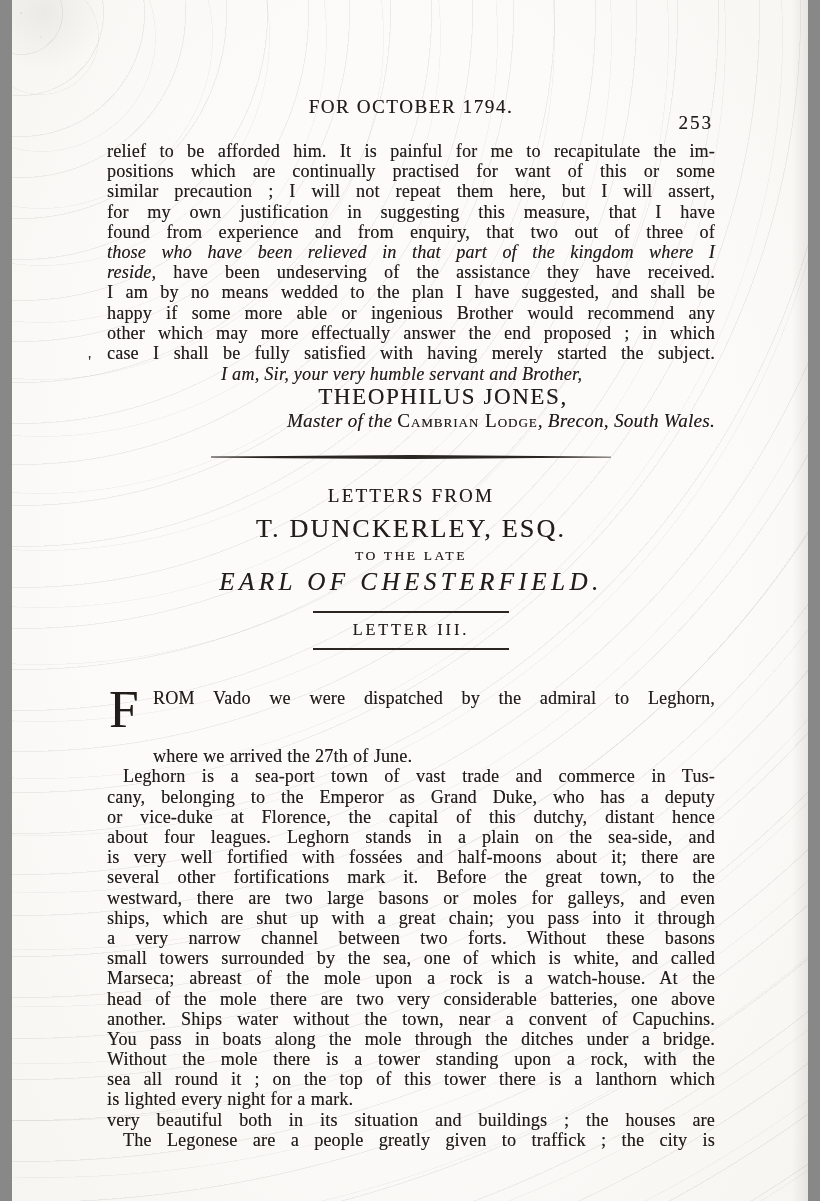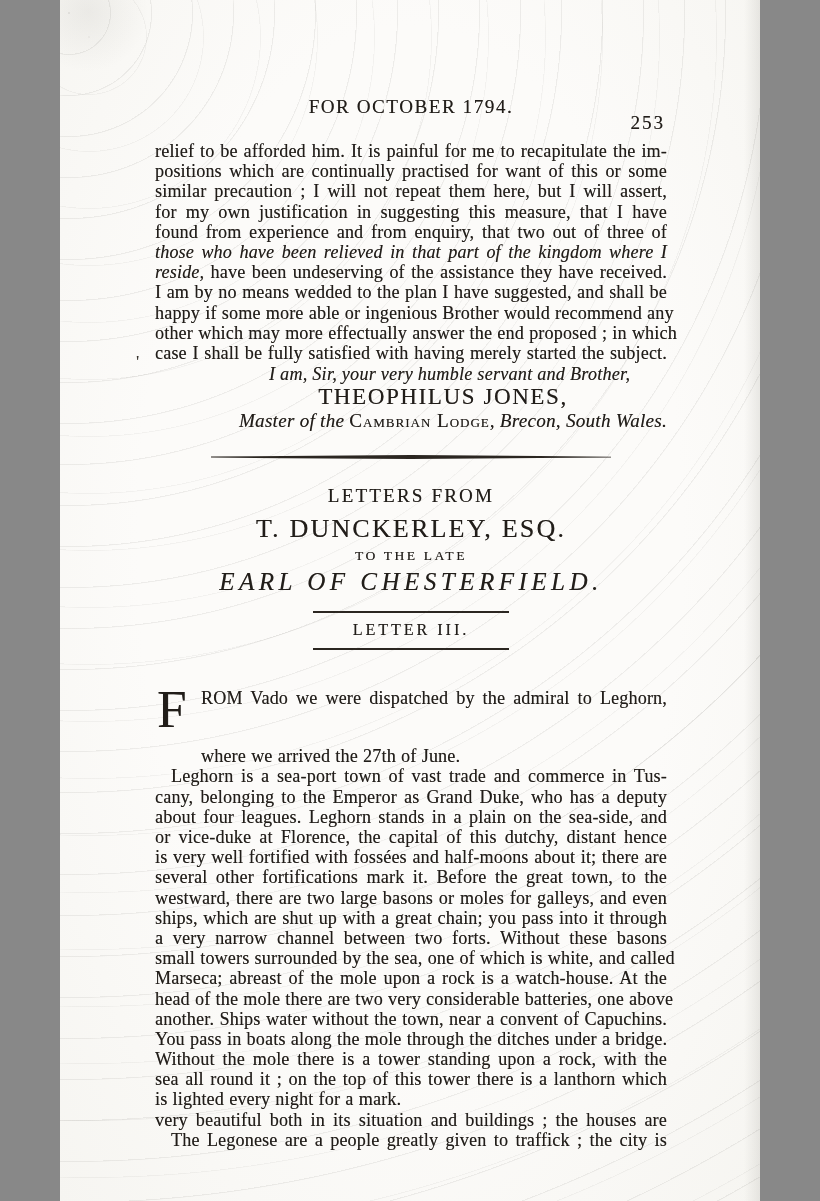--- a/index.html
+++ b/index.html
@@ -1,18 +1,18 @@
 <!DOCTYPE html>
 <html><head>
 <meta charset="utf-8">
 <style>
   html,body{margin:0;padding:0;background:#888;}
   .page{
     position:relative;
-    width:700px;height:1201px;
+    width:796px;height:1201px;
     margin:0 auto;
     box-sizing:border-box;
     padding:96px 93px 0 95px;
     background:#fbfaf7;
     background-image:
       linear-gradient(to left, rgba(140,138,130,0.16), rgba(140,138,130,0.0) 16px),
       radial-gradient(circle at 4% 1%, rgba(120,118,110,0.10), rgba(120,118,110,0) 60px),
       radial-gradient(ellipse at 50% 45%, #fcfbf9 55%, #f6f5f1 100%);
     font-family:"Liberation Serif","DejaVu Serif",serif;
     color:#211d19;
@@ -117,22 +117,22 @@
   <div class="letter-label">LETTER III.</div>
   <div class="small-rule lower"></div>
 
   <div class="letter-body">
     <span class="dropcap">F</span>
     <div class="print-lines">
         <div class="tline dc"><span>ROM Vado we were dispatched by the admiral to Leghorn,</span></div>
         <div class="tline flush dc"><span>where we arrived the 27th of June.</span></div>
         <div class="tline ind"><span>Leghorn is a sea-port town of vast trade and commerce in Tus-</span></div>
         <div class="tline"><span>cany, belonging to the Emperor as Grand Duke, who has a deputy</span></div>
+        <div class="tline"><span>or vice-duke at Florence, the capital of this dutchy, distant hence</span></div>
         <div class="tline"><span>about four leagues.  Leghorn stands in a plain on the sea-side, and</span></div>
-        <div class="tline"><span>or vice-duke at Florence, the capital of this dutchy, distant hence</span></div>
         <div class="tline"><span>is very well fortified with fossées and half-moons about it; there are</span></div>
         <div class="tline"><span>several other fortifications mark it.  Before the great town, to the</span></div>
         <div class="tline"><span>westward, there are two large basons or moles for galleys, and even</span></div>
         <div class="tline"><span>ships, which are shut up with a great chain; you pass into it through</span></div>
         <div class="tline"><span>a very narrow channel between two forts.  Without these basons</span></div>
         <div class="tline"><span>small towers surrounded by the sea, one of which is white, and called</span></div>
         <div class="tline"><span>Marseca; abreast of the mole upon a rock is a watch-house.  At the</span></div>
         <div class="tline"><span>head of the mole there are two very considerable batteries, one above</span></div>
         <div class="tline"><span>another.  Ships water without the town, near a convent of Capuchins.</span></div>
         <div class="tline"><span>You pass in boats along the mole through the ditches under a bridge.</span></div>

